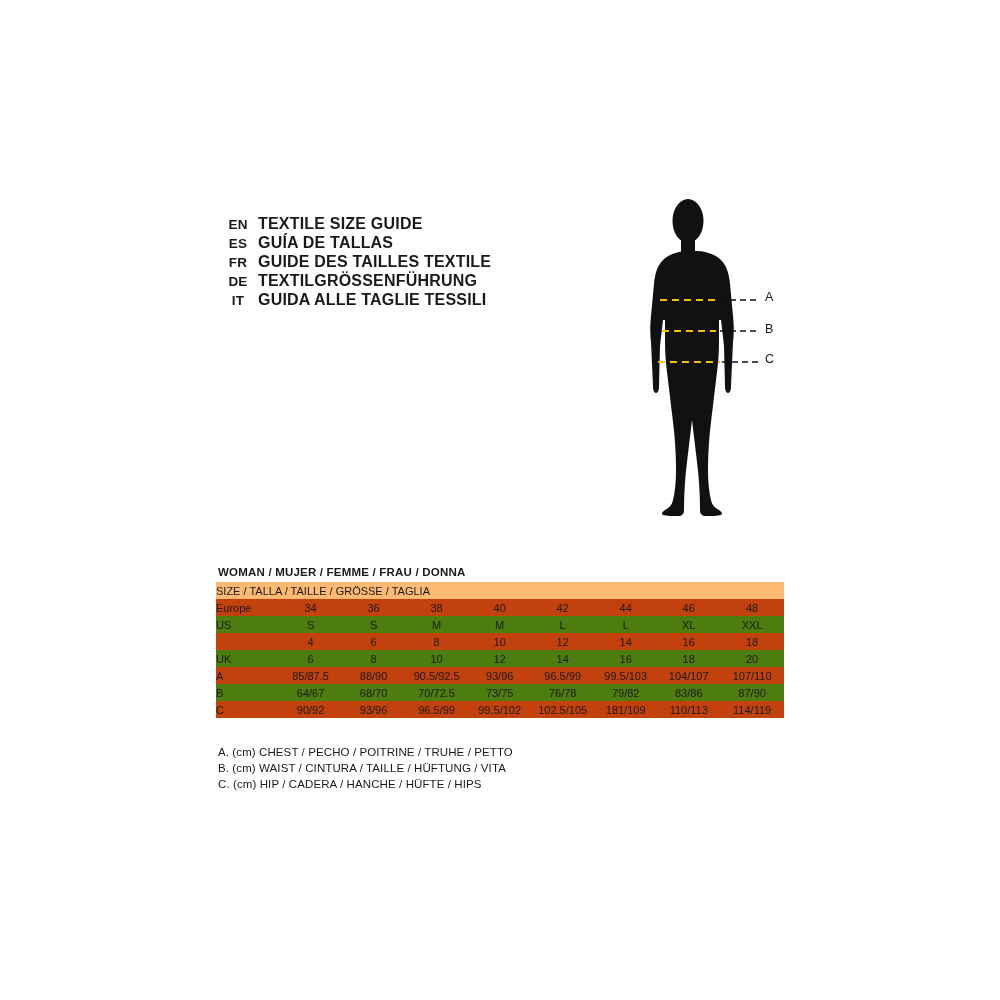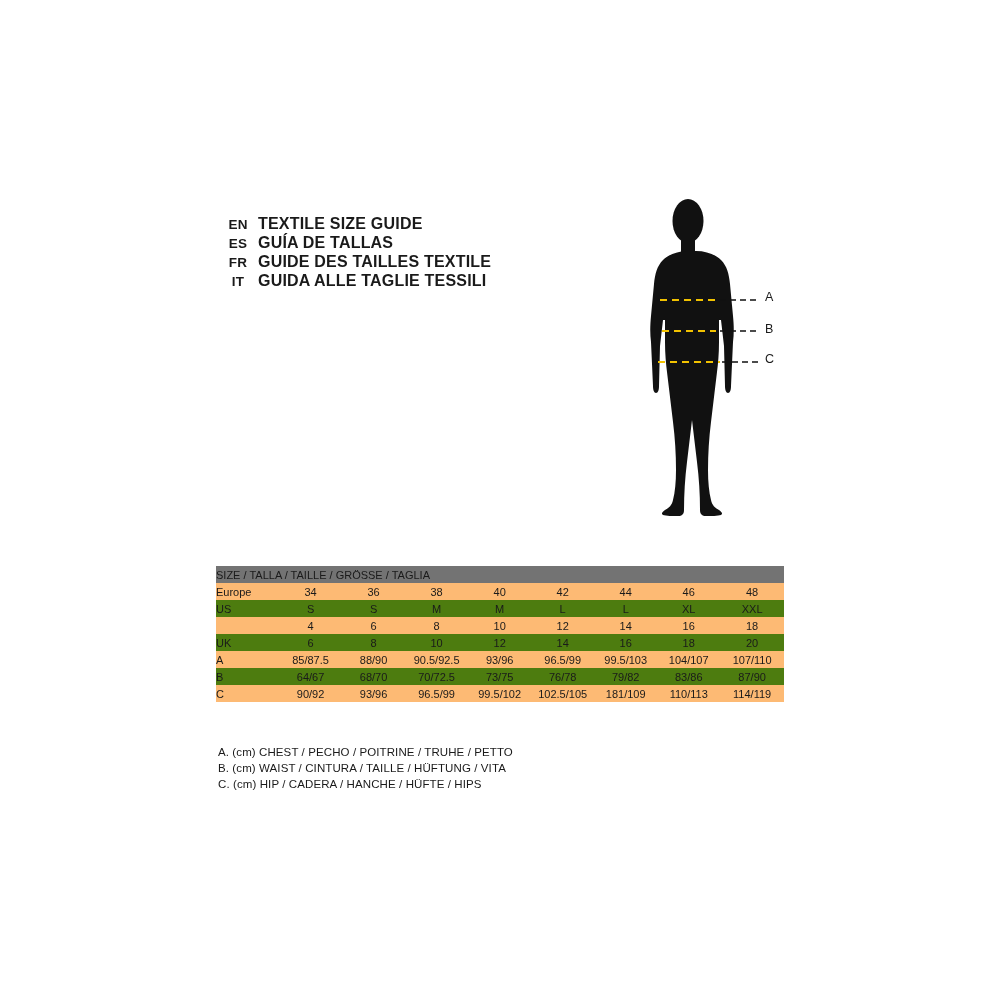--- a/index.html
+++ b/index.html
@@ -85,26 +85,26 @@
     table-layout: fixed;
     font-size: 11px;
   }
   table.size-table td {
     height: 17px;
     padding: 0;
     color: #1a1a1a;
     font-family: "Liberation Sans", sans-serif;
   }
   .row-header td {
-    background: #737373;
+    background: #fdba74;
     font-weight: normal;
     font-size: 11px;
   }
   .row-shade td { background: #4d7c0f; }
-  .row-plain td { background: #fdba74; }
+  .row-plain td { background: #c2410c; }
   .cell-label {
     text-align: left;
     padding-left: 4px;
     width: 88px;
   }
   .cell-val { text-align: center; }
 
   
   #legend {
     position: absolute;
@@ -128,20 +128,24 @@
     <span class="lang-code">EN</span>
     <span class="lang-text">TEXTILE SIZE GUIDE</span>
   </div>
   <div class="lang-row">
     <span class="lang-code">ES</span>
     <span class="lang-text">GUÍA DE TALLAS</span>
   </div>
   <div class="lang-row">
     <span class="lang-code">FR</span>
     <span class="lang-text">GUIDE DES TAILLES TEXTILE</span>
+  </div>
+  <div class="lang-row">
+    <span class="lang-code">DE</span>
+    <span class="lang-text">TEXTILGRÖSSENFÜHRUNG</span>
   </div>
   <div class="lang-row">
     <span class="lang-code">IT</span>
     <span class="lang-text">GUIDA ALLE TAGLIE TESSILI</span>
   </div>
 </div>
 
 <div id="figure-area">
   <svg id="figure-svg" width="220" height="385" viewBox="0 0 220 385">
 
@@ -211,20 +215,21 @@
       <line x1="100" y1="136" x2="140" y2="136"></line>
       <line x1="102" y1="167" x2="140" y2="167"></line>
     </g>
   </svg>
   <div class="measure-label" id="label-a">A</div>
   <div class="measure-label" id="label-b">B</div>
   <div class="measure-label" id="label-c">C</div>
 </div>
 
 <div id="table-area">
+  <div class="woman-heading">WOMAN / MUJER / FEMME / FRAU / DONNA</div>
   <table class="size-table">
     <tbody>
       <tr class="row-header">
         <td colspan="9" class="cell-label">SIZE / TALLA / TAILLE / GRÖSSE / TAGLIA</td>
       </tr>
 
       <tr class="row-plain">
         <td class="cell-label">Europe</td>
         <td class="cell-val">34</td>
         <td class="cell-val">36</td>

